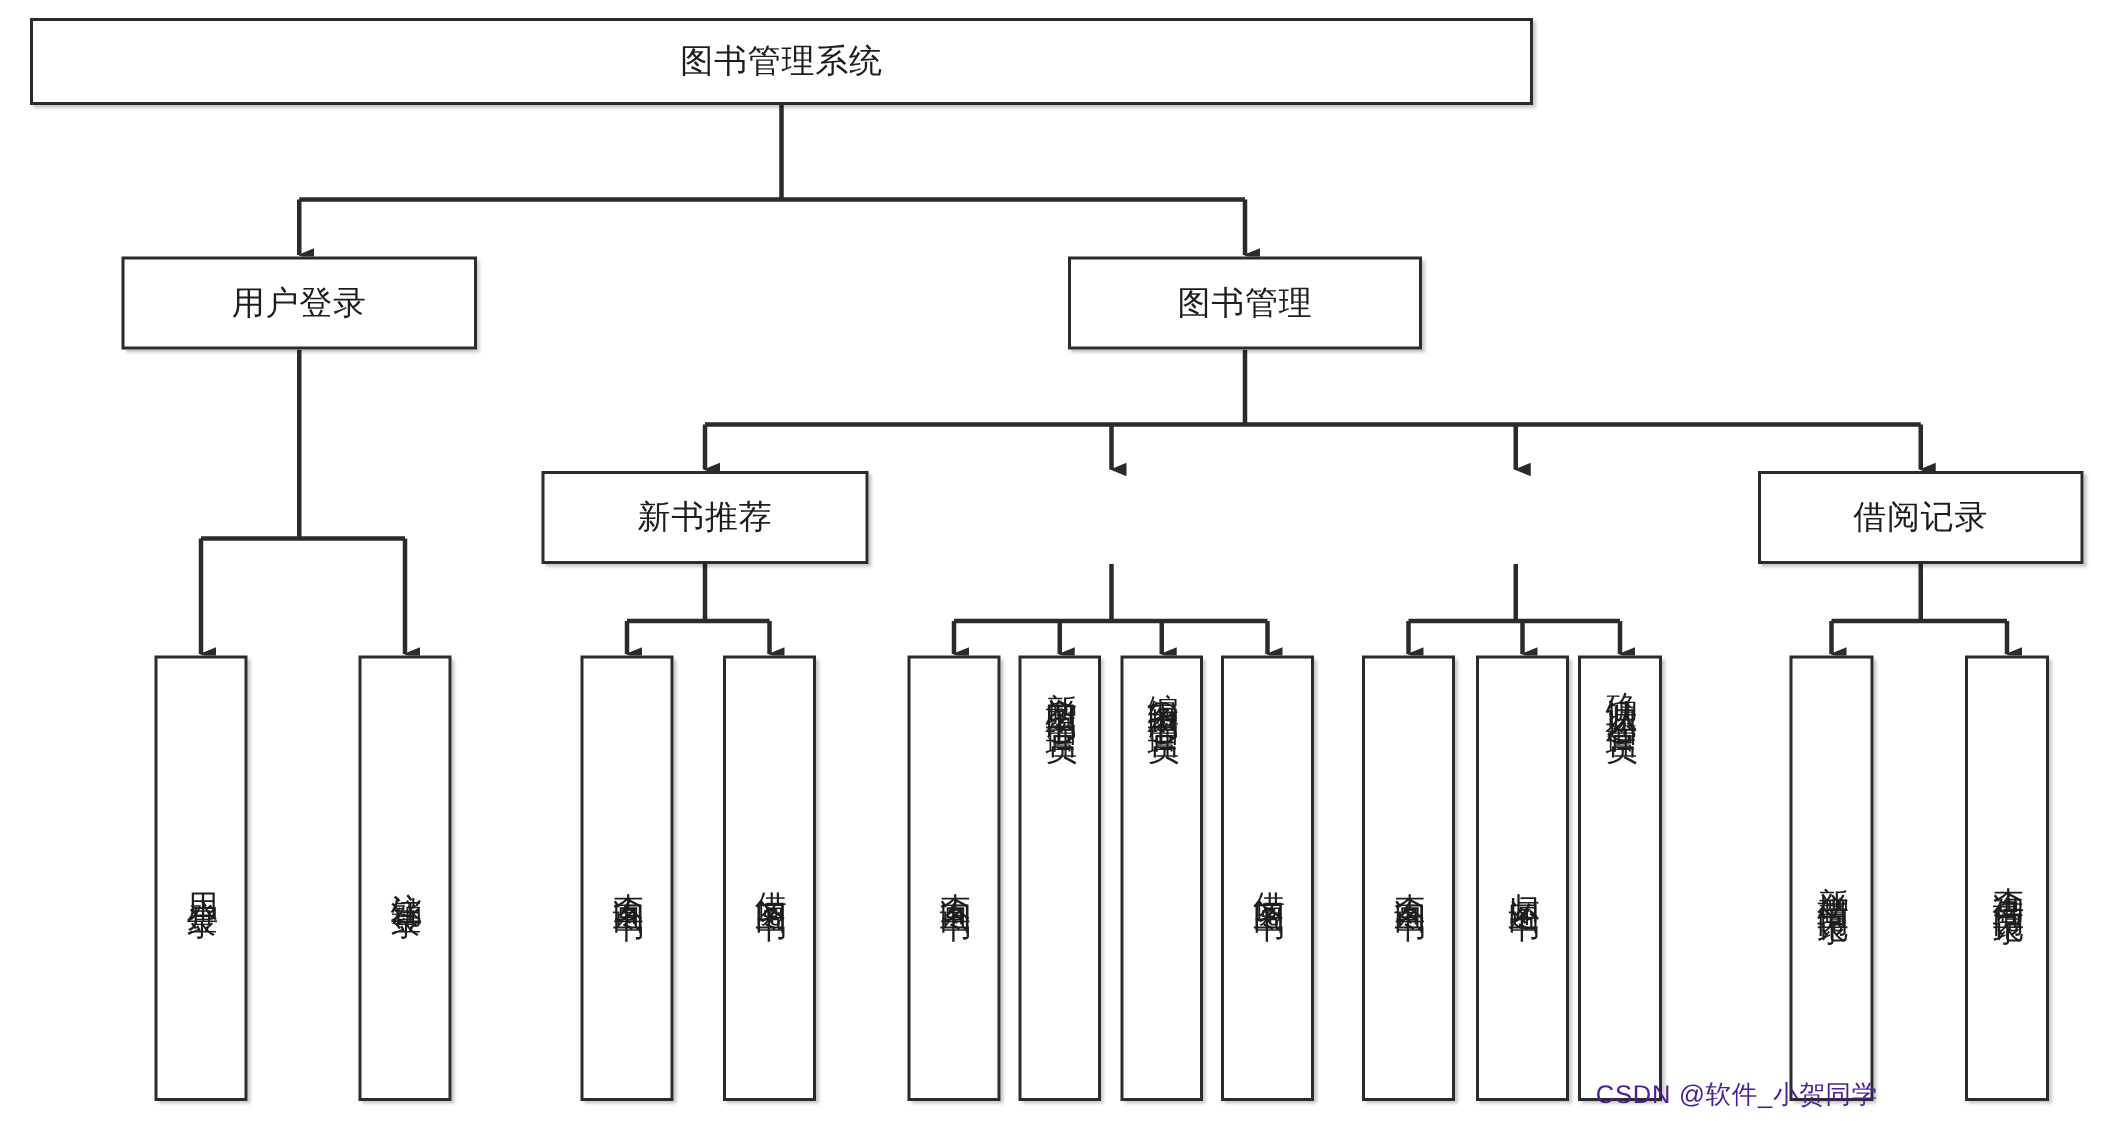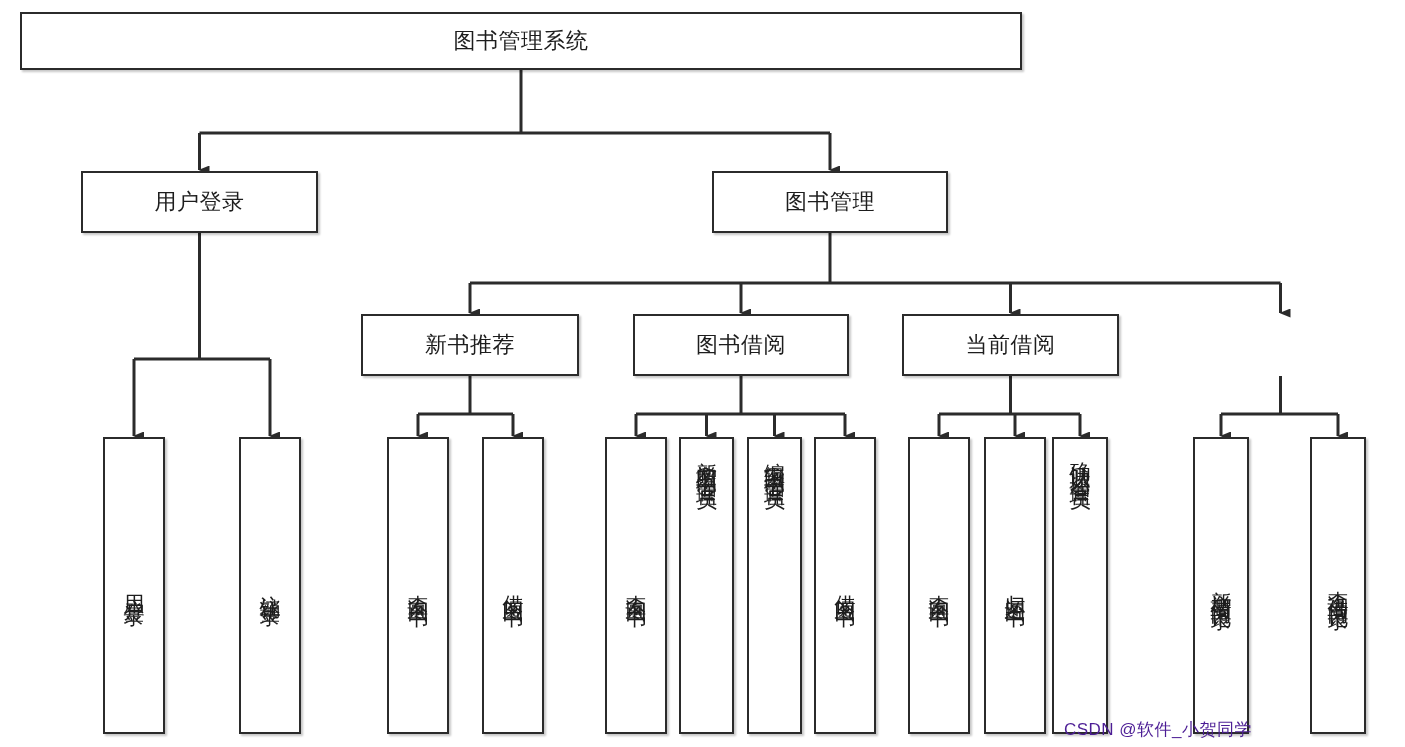--- a/index.html
+++ b/index.html
@@ -130,25 +130,22 @@
   <div class="node-box" id="node-user-login" style="left: 81px; top: 171px; width: 237px; height: 62px;">
     <span class="node-label-h">用户登录</span>
   </div>
   <div class="node-box" id="node-new-book-rec" style="left: 361px; top: 314px; width: 218px; height: 62px;">
     <span class="node-label-h">新书推荐</span>
   </div>
 
   <div class="node-box" id="node-book-manage" style="left: 712px; top: 171px; width: 236px; height: 62px;">
     <span class="node-label-h">图书管理</span>
   </div>
-  <div class="node-box" id="node-book-borrow" style="left: 633px; top: 314px; width: 216px; height: 62px;">
-    <span class="node-label-h">图书借阅</span>
-  </div>
-  <div class="node-box" id="node-current-borrow" style="left: 902px; top: 314px; width: 217px; height: 62px;">
-    <span class="node-label-h">当前借阅</span>
+  <div class="node-box" id="node-borrow-record" style="left: 1172px; top: 314px; width: 217px; height: 62px;">
+    <span class="node-label-h">借阅记录</span>
   </div>
 
   <div class="node-box leaf centered" id="node-leaf-user-login" style="left: 103px; top: 437px; width: 62px; height: 297px;">
     <span class="node-label-v">用户登录</span>
   </div>
   <div class="node-box leaf centered" id="node-leaf-logout" style="left: 239px; top: 437px; width: 62px; height: 297px;">
     <span class="node-label-v">注销登录</span>
   </div>
   <div class="node-box leaf centered" id="node-leaf-query-book-1" style="left: 387px; top: 437px; width: 62px; height: 297px;">
     <span class="node-label-v">查询图书</span>

